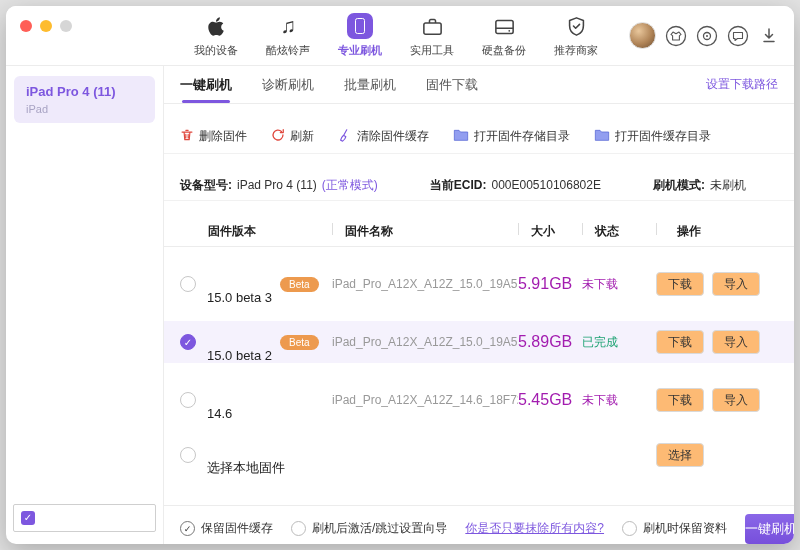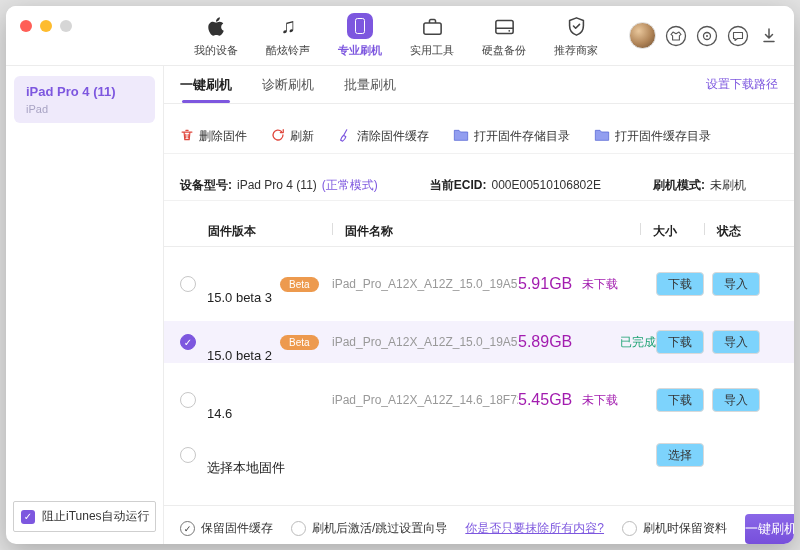--- a/index.html
+++ b/index.html
@@ -96,22 +96,22 @@
   .radio { width:16px; height:16px; border:1.5px solid #c7c7c7; border-radius:50%;
     margin-right:11px; flex:0 0 16px; background:#fff; }
   .radio.checked { background:#7D57DF; border-color:#7D57DF; color:#fff;
     font-size:10px; line-height:16px; text-align:center; }
   .ver { font-size:13px; color:#222; white-space:nowrap;margin-top:26px; }
   .beta { margin-left:8px; background:#ED9A4E; color:#fff; font-size:10px;
     padding:2px 9px; border-radius:9px; white-space:nowrap; }
   .fname { font-size:12px; color:#999; white-space:nowrap; overflow:hidden; }
   .fsize { font-size:16px; color:#a21caf; }
   .fstatus { font-size:12px; color:#a21caf; }
-  .fstatus.done { color:#1FA374;text-align:right; }
-  .btn { min-width:48px; height:24px; padding:0 10px; background:#7dd3fc;
+  .fstatus.done { color:#1FA374; }
+  .btn { min-width:48px; height:24px; padding:0 10px; background:#fdba74;
     border:1px solid #d9d9d9; border-radius:4px; font-size:12px; color:#333;
     font-family:inherit; cursor:pointer; }
   .spacer { flex:1; }
 
   .footer { height:46px; flex:0 0 46px; border-top:1px solid #ececec;
     display:flex; align-items:center; padding:0 16px; gap:18px; white-space:nowrap; }
   .opt { display:flex; align-items:center; gap:6px; font-size:12px; color:#333; cursor:pointer; }
   .circle-check { width:15px; height:15px; border:1px solid #777; border-radius:50%;
     font-size:9px; line-height:14px; text-align:center; color:#333; flex:0 0 15px; }
   .circle-empty { width:15px; height:15px; border:1px solid #bbb; border-radius:50%; flex:0 0 15px; }
@@ -213,36 +213,38 @@
 
   <div class="body">
 
     <div class="sidebar">
       <div class="device">
         <div class="device-name">iPad Pro 4 (11)</div>
         <div class="device-type">iPad</div>
       </div>
       <div class="itunes-box">
         <span class="checkbox">✓</span>
-        <span class="itunes-lbl">阻止iTunes自动运行</span>
       </div>
     </div>
 
     <div class="main">
 
       <div class="tabsbar">
         <div class="tab active">
             <span>一键刷机</span>
           </div>
         <div class="tab">
             <span>诊断刷机</span>
           </div>
         <div class="tab">
             <span>批量刷机</span>
           </div>
+        <div class="tab">
+            <span>固件下载</span>
+          </div>
         <span class="dl-path">设置下载路径</span>
       </div>
 
       <div class="toolbar">
         <span class="tool">
           <span>
             <svg width="14" height="14" viewBox="0 0 24 24" fill="none" stroke="#E0483E" stroke-width="2" stroke-linecap="round" stroke-linejoin="round">
                 <path d="M3.5 7h17M10 4h4M7 7l1.2 13h7.6L17 7M10 11v6M14 11v6"></path>
               </svg>
           </span>
@@ -297,20 +299,24 @@
           <span class="info-label">刷机模式:</span>
           <span class="info-value">未刷机</span>
         </span>
       </div>
 
       <div class="thead">
         <span class="c1">固件版本</span>
         <span class="c2"><span class="th-tick"></span><span>固件名称</span></span>
         <span class="c3"><span class="th-tick"></span><span>大小</span></span>
         <span class="c4"><span class="th-tick"></span><span>状态</span></span>
+        <span class="c5">
+            <span class="th-tick"></span>
+            <span>操作</span>
+          </span>
       </div>
 
       <div class="trow">
         <span class="c1">
           <span class="radio"></span>
           <span class="ver">15.0 beta 3</span>
           <span class="beta">Beta</span>
         </span>
         <span class="c2 fname">iPad_Pro_A12X_A12Z_15.0_19A5297e_Restore.ipsw</span>
         <span class="c3 fsize">5.91GB</span>

